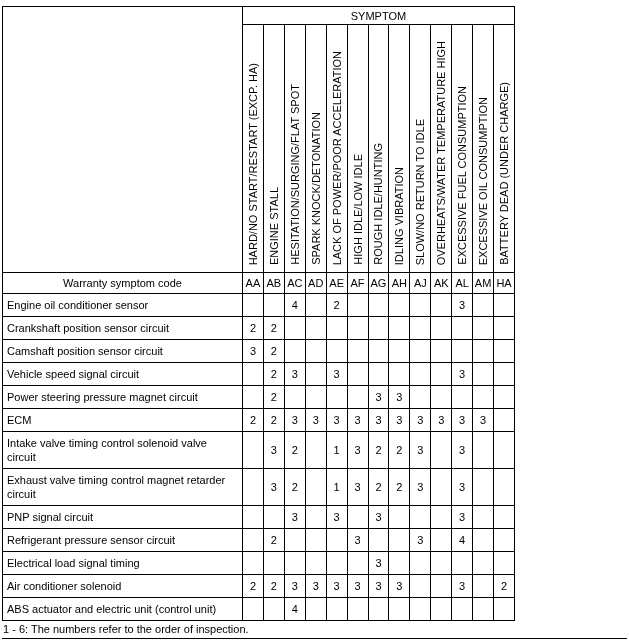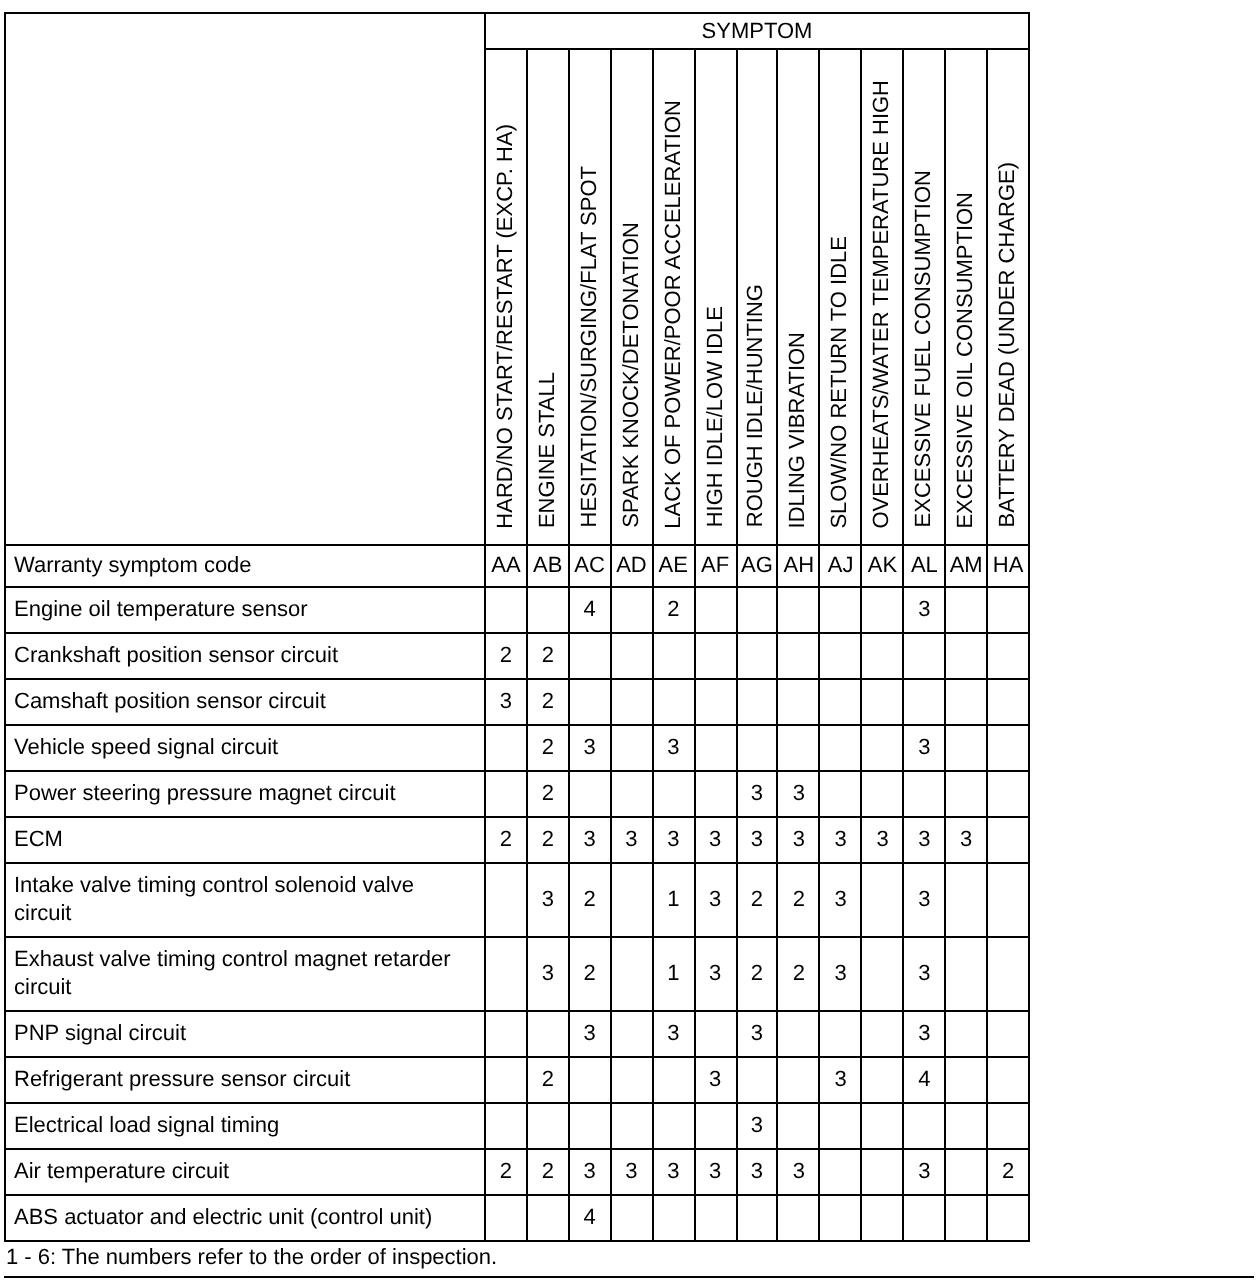--- a/index.html
+++ b/index.html
@@ -54,20 +54,21 @@
     text-align: left;
     padding: 4px 4px;
   }
   td.num, td.code {
     text-align: center;
     padding: 4px 0;
   }
   tr.code-row td {
     padding-top: 3px;
     padding-bottom: 3px;
+    text-align: center;
   }
   .footnote {
     margin: 2px 0 0 1px;
     font-size: 11px;
     line-height: 13px;
   }
   .bottom-rule {
     border-top: 1px solid #000;
     margin-top: 2px;
     width: 625px;
@@ -113,21 +114,21 @@
           <td class="code">AF</td>
           <td class="code">AG</td>
           <td class="code">AH</td>
           <td class="code">AJ</td>
           <td class="code">AK</td>
           <td class="code">AL</td>
           <td class="code">AM</td>
           <td class="code">HA</td>
         </tr>
         <tr>
-          <td class="label">Engine oil temperature sensor</td>
+          <td class="label">Engine oil conditioner sensor</td>
           <td class="num"></td>
           <td class="num"></td>
           <td class="num">4</td>
           <td class="num"></td>
           <td class="num">2</td>
           <td class="num"></td>
           <td class="num"></td>
           <td class="num"></td>
           <td class="num"></td>
           <td class="num"></td>
@@ -289,21 +290,21 @@
           <td class="num"></td>
           <td class="num">3</td>
           <td class="num"></td>
           <td class="num"></td>
           <td class="num"></td>
           <td class="num"></td>
           <td class="num"></td>
           <td class="num"></td>
         </tr>
         <tr>
-          <td class="label">Air temperature circuit</td>
+          <td class="label">Air conditioner solenoid</td>
           <td class="num">2</td>
           <td class="num">2</td>
           <td class="num">3</td>
           <td class="num">3</td>
           <td class="num">3</td>
           <td class="num">3</td>
           <td class="num">3</td>
           <td class="num">3</td>
           <td class="num"></td>
           <td class="num"></td>

